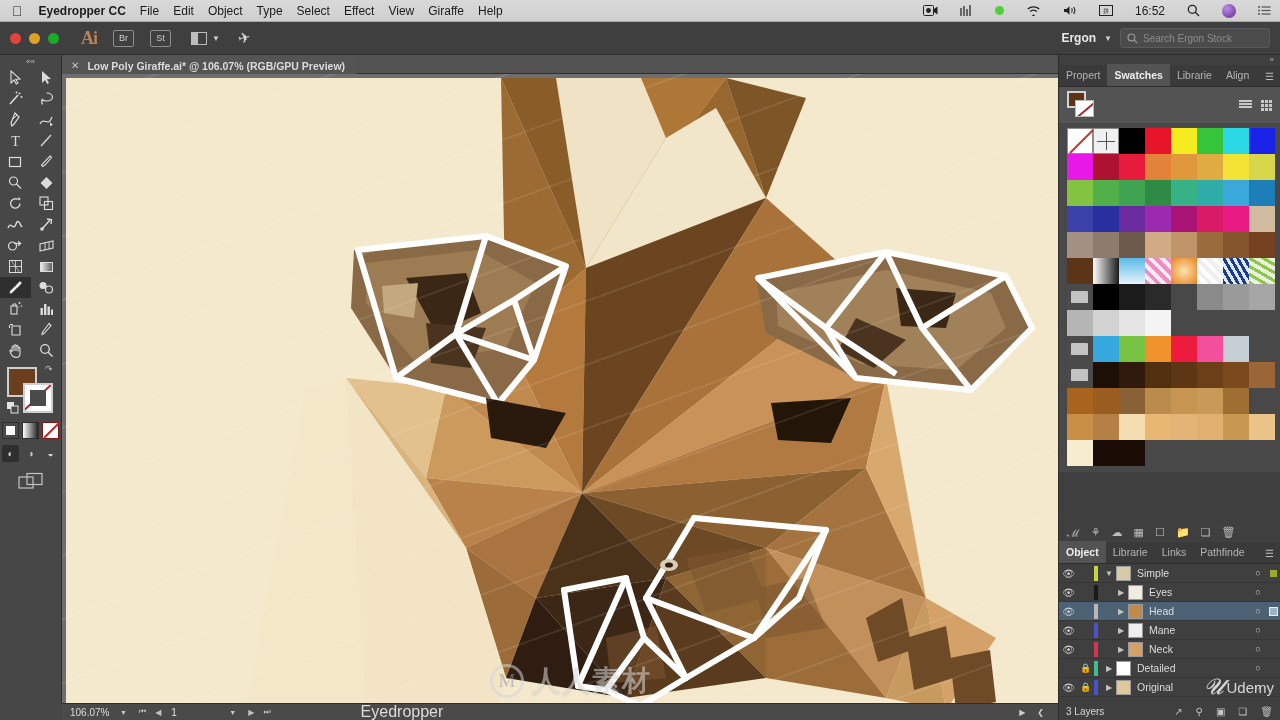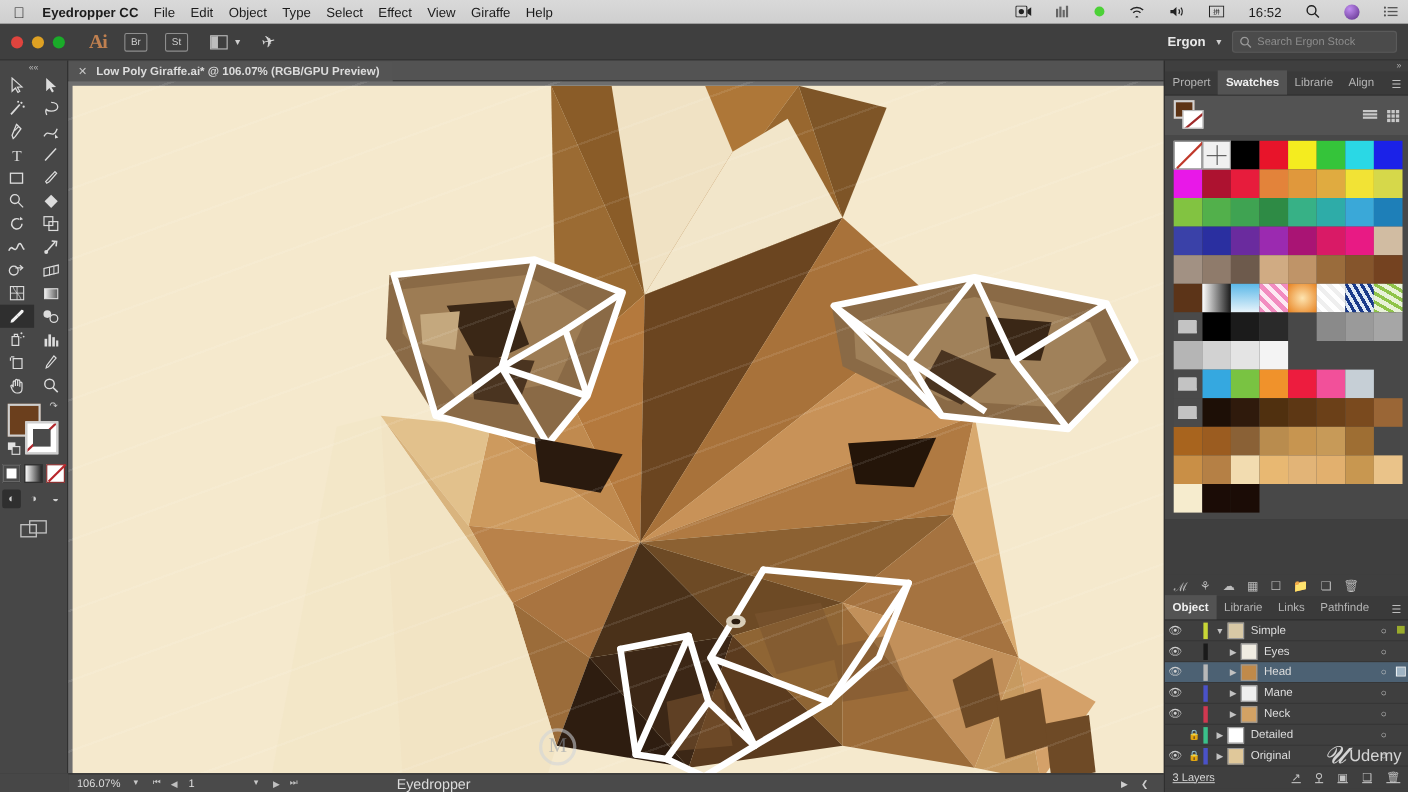--- a/index.html
+++ b/index.html
@@ -189,42 +189,42 @@
   .lr-eye { width: 19px; text-align: center; font-size: 10px; color: #cfcfcf; }
   .lr-lock { width: 15px; text-align: center; font-size: 9px; color: #cfcfcf; }
   .lr-color { width: 4px; height: 15px; margin: 0 4px 0 1px; }
   .lr-arrow { width: 14px; text-align: center; font-size: 8px; color: #c2c2c2; }
   .lr-thumb { width: 15px; height: 15px; border: 1px solid #9a9a9a; margin-right: 6px;
               background-size: cover; }
   .lr-name { flex: 1; }
   .lr-target { width: 16px; text-align: center; font-size: 9px; color: #c6c6c6; }
   .lr-sel { width: 14px; text-align: center; }
   .lr-sel i { width: 7px; height: 7px; display: inline-block; }
-  .layers-foot { height: 20px; display: flex; align-items: center; padding: 0 7px;
-                 gap: 13px; color: #c5c5c5; font-size: 10px; background: #3f3f3f; text-decoration: underline; }
+  .layers-foot { height: 20px; display: flex; align-items: flex-end; padding: 0 7px;
+                 gap: 13px; color: #c5c5c5; font-size: 10px; background: #3f3f3f; }
   .layers-count { font-size: 10px; color: #d6d6d6; margin-right: auto; }
 
   .udemy-wm { position: absolute; right: 6px; bottom: 20px; display: flex;
               align-items: center; gap: 3px; opacity: .85; pointer-events: none; }
   .udemy-wm .u { font-size: 22px; color: #efefef; font-family: "Liberation Serif", serif;
                  font-style: italic; }
   .udemy-wm .t { font-size: 15px; color: #efefef; }
 
   
   .statusbar {
     position: absolute; left: 62px; top: 703px; width: 996px; height: 17px;
     background: #4a4a4a; border-top: 1px solid #2f2f2f;
     display: flex; align-items: center; font-size: 10px; color: #dcdcdc;
   }
   .sb-zoom { width: 56px; padding-left: 8px; }
   .sb-caret { font-size: 7px; margin-left: 2px; color: #c8c8c8; }
   .sb-nav { display: flex; align-items: center; gap: 9px; margin-left: 12px;
             color: #c0c0c0; font-size: 8px; }
   .sb-page { width: 56px; text-align: left; font-size: 10px; color: #e2e2e2; }
-  .sb-tool { margin-left: 90px; font-size: 13px; }
+  .sb-tool { margin-left: 90px; font-size: 16px; }
   .sb-right { margin-left: auto; display: flex; gap: 12px; padding-right: 14px;
               color: #cfcfcf; font-size: 8px; }
   .bottom-strip { position: absolute; left: 0; top: 703px; width: 62px; height: 17px;
                   background: #474747; }
 </style>
 </head>
 <body>
 
 <div id="app">
 
@@ -660,20 +660,21 @@
           <polygon points="800,540 836,520 846,572 812,584"></polygon>
           <polygon points="840,560 880,548 888,600 848,612"></polygon>
           <polygon points="884,580 924,572 930,624 890,632"></polygon>
         </g>
       </svg>
     </div>
     <div class="watermark"></div>
   </div>
   <div class="wm-center">
     <span class="wm-logo">M</span>
+    <span class="wm-text">人人素材</span>
   </div>
 
   <div class="dock">
     <div class="dock-collapse">»</div>
 
     <div class="tabrow">
       <div class="ptab">Propert</div>
       <div class="ptab active">Swatches</div>
       <div class="ptab">Librarie</div>
       <div class="ptab">Align</div>

